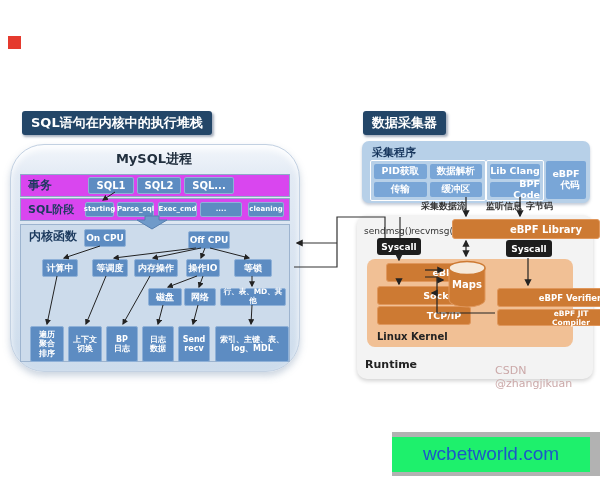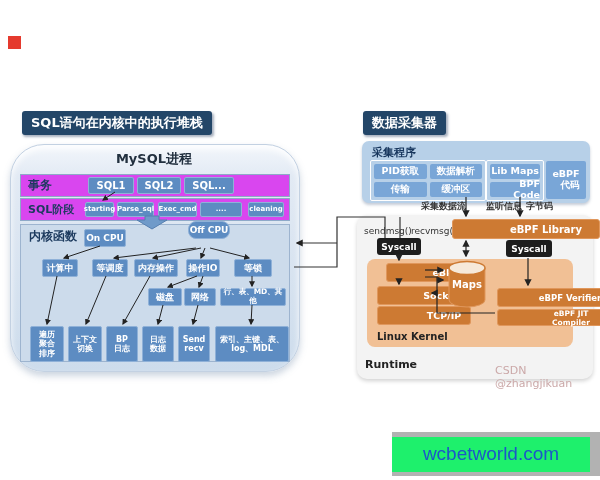--- a/index.html
+++ b/index.html
@@ -73,21 +73,21 @@
   <div class="box-blue" style="left:85px;top:202px;width:27px;height:13px;font-size:7px;">starting</div>
   <div class="box-blue" style="left:117px;top:202px;width:35px;height:13px;font-size:7px;">Parse_sql</div>
   <div class="box-blue" style="left:158px;top:202px;width:37px;height:13px;font-size:7px;">Exec_cmd</div>
   <div class="box-blue" style="left:200px;top:202px;width:40px;height:13px;font-size:7px;">....</div>
   <div class="box-blue" style="left:248px;top:202px;width:34px;height:13px;font-size:7px;">cleaning</div>
 
   <div class="kernel-panel"></div>
   <div class="abs row-label" style="left:22px;top:228px;font-size:12px;">内核函数</div>
 
   <div class="box-blue" style="left:84px;top:229px;width:40px;height:16px;font-size:9px;">On CPU</div>
-  <div class="box-blue" style="left:188px;top:221px;width:40px;height:16px;font-size:9px;border-radius:8px;">Off CPU</div>
+  <div class="box-blue" style="left:188px;top:231px;width:40px;height:16px;font-size:9px;">Off CPU</div>
 
   <div class="box-blue" style="left:42px;top:259px;width:34px;height:16px;font-size:9px;">计算中</div>
   <div class="box-blue" style="left:92px;top:259px;width:34px;height:16px;font-size:9px;">等调度</div>
   <div class="box-blue" style="left:134px;top:259px;width:42px;height:16px;font-size:9px;">内存操作</div>
   <div class="box-blue" style="left:186px;top:259px;width:32px;height:16px;font-size:9px;">操作IO</div>
   <div class="box-blue" style="left:234px;top:259px;width:36px;height:16px;font-size:9px;">等锁</div>
 
   <div class="box-blue" style="left:148px;top:288px;width:32px;height:16px;font-size:9px;">磁盘</div>
   <div class="box-blue" style="left:184px;top:288px;width:30px;height:16px;font-size:9px;">网络</div>
   <div class="box-blue" style="left:220px;top:288px;width:64px;height:16px;font-size:7.5px;">行、表、MD、其他</div>
@@ -111,21 +111,21 @@
   <div class="collector"></div>
   <div class="collector-label">采集程序</div>
 
   <div class="group" style="left:370px;top:160px;width:108px;grid-template-columns:1fr 1fr;">
     <div class="cbox" style="height:15px;">PID获取</div>
     <div class="cbox" style="height:15px;">数据解析</div>
     <div class="cbox" style="height:15px;">传输</div>
     <div class="cbox" style="height:15px;">缓冲区</div>
   </div>
   <div class="group" style="left:486px;top:160px;width:50px;grid-template-columns:1fr;">
-    <div class="cbox" style="height:15px;">Lib Maps</div>
+    <div class="cbox" style="height:15px;">Lib Clang</div>
     <div class="cbox" style="height:15px;">BPF Code</div>
   </div>
   <div class="cbox ml abs" style="left:546px;top:161px;width:40px;height:38px;">eBPF
 代码</div>
 
   <div class="flow-label" style="left:421px;">采集数据流</div>
   <div class="flow-label" style="left:486px;">监听信息</div>
   <div class="flow-label" style="left:526px;">字节码</div>
 
   <div class="runtime"></div>

